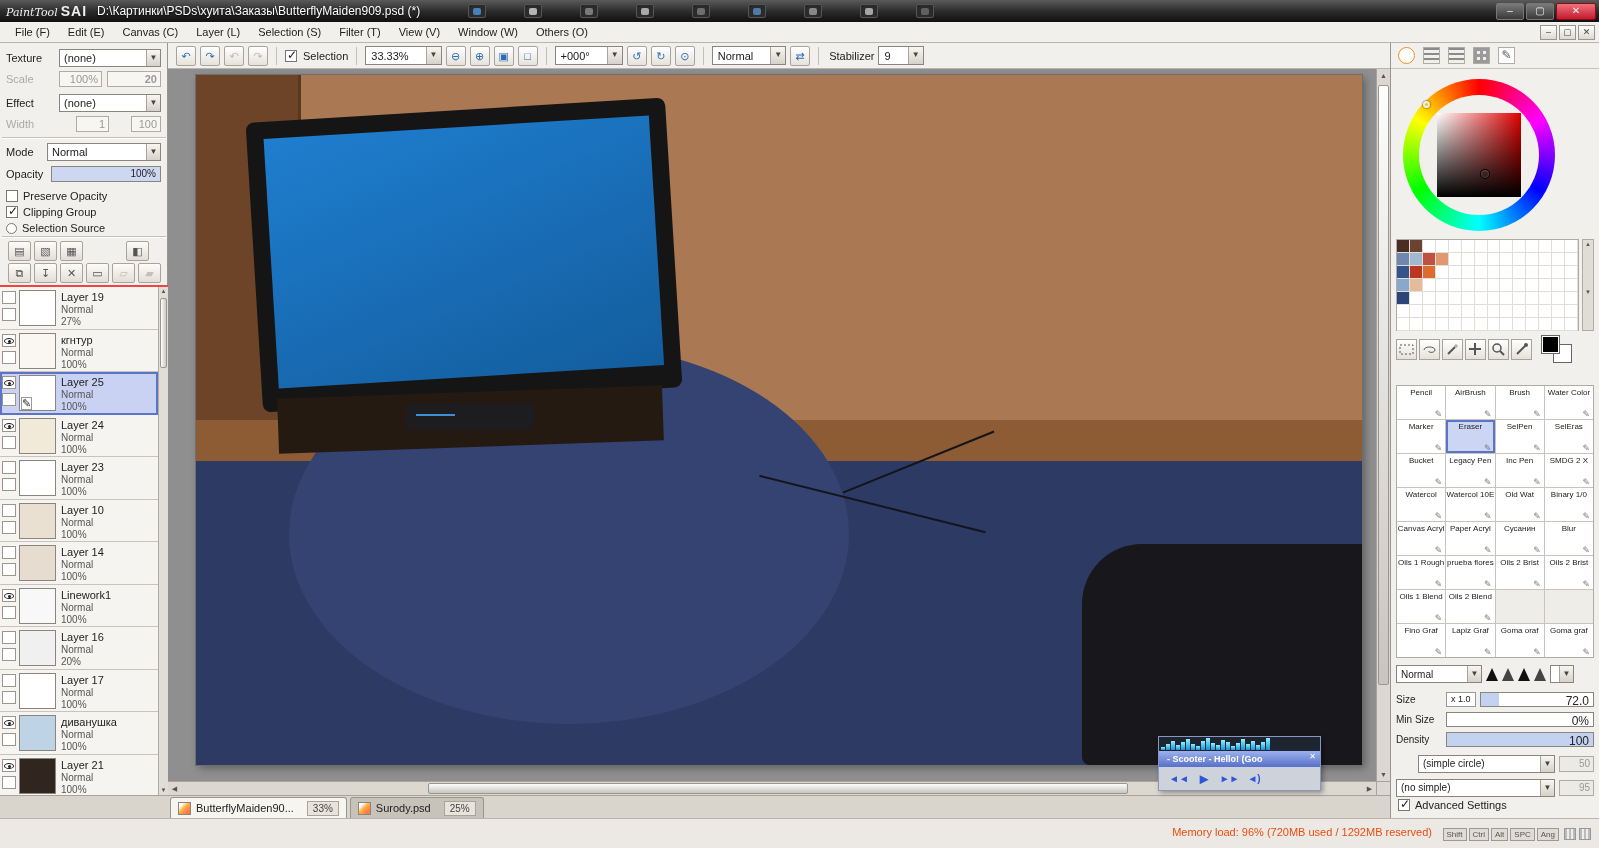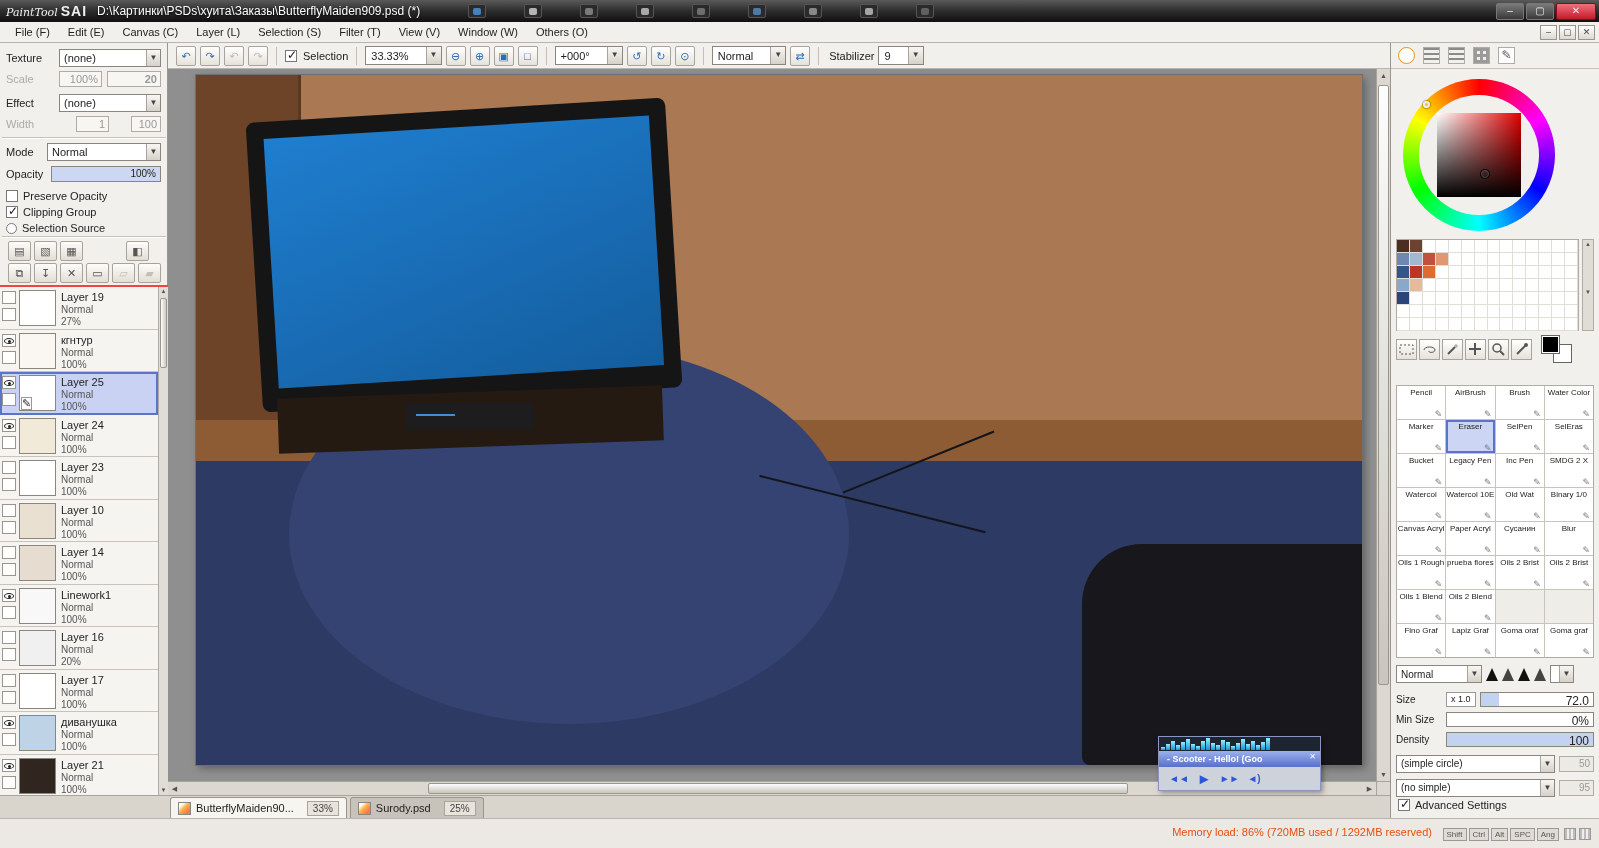--- a/index.html
+++ b/index.html
@@ -509,21 +509,21 @@
         <span class="tab-zoom">33%</span>
       </div>
       <div class="tab">
         <div class="tab-icon"></div>
         <span>Surody.psd</span>
         <span class="tab-zoom">25%</span>
       </div>
     </div>
 
   <div class="statusbar">
-    <span class="memory">Memory load: 86% (720MB used / 1292MB reserved)</span>
+    <span class="memory">Memory load: 96% (720MB used / 1292MB reserved)</span>
     <div class="modifiers">
         <span class="mod">Shift</span>
         <span class="mod">Ctrl</span>
         <span class="mod">Alt</span>
         <span class="mod">SPC</span>
         <span class="mod">Ang</span>
       </div>
     <div class="corner-icons">
       <div class="corner-ic"></div>
       <div class="corner-ic"></div>
@@ -757,21 +757,21 @@
         </div>
     </div>
     <div class="param" style="top:688px;">
       <span class="plabel">Density</span>
       <div class="slider">
           <div class="fill" style="width:100%;"></div>
           <span class="val">100</span>
         </div>
     </div>
     <div class="param" style="top:712px;">
-      <div class="rp-combo" style="flex:1;">
+      <div class="rp-combo" style="flex:1;margin-left:22px;">
           <span>(simple circle)</span>
           <span class="arrow">▼</span>
         </div>
       <div class="numbox">50</div>
     </div>
     <div class="param" style="top:736px;">
       <div class="rp-combo" style="flex:1;">
           <span>(no simple)</span>
           <span class="arrow">▼</span>
         </div>

